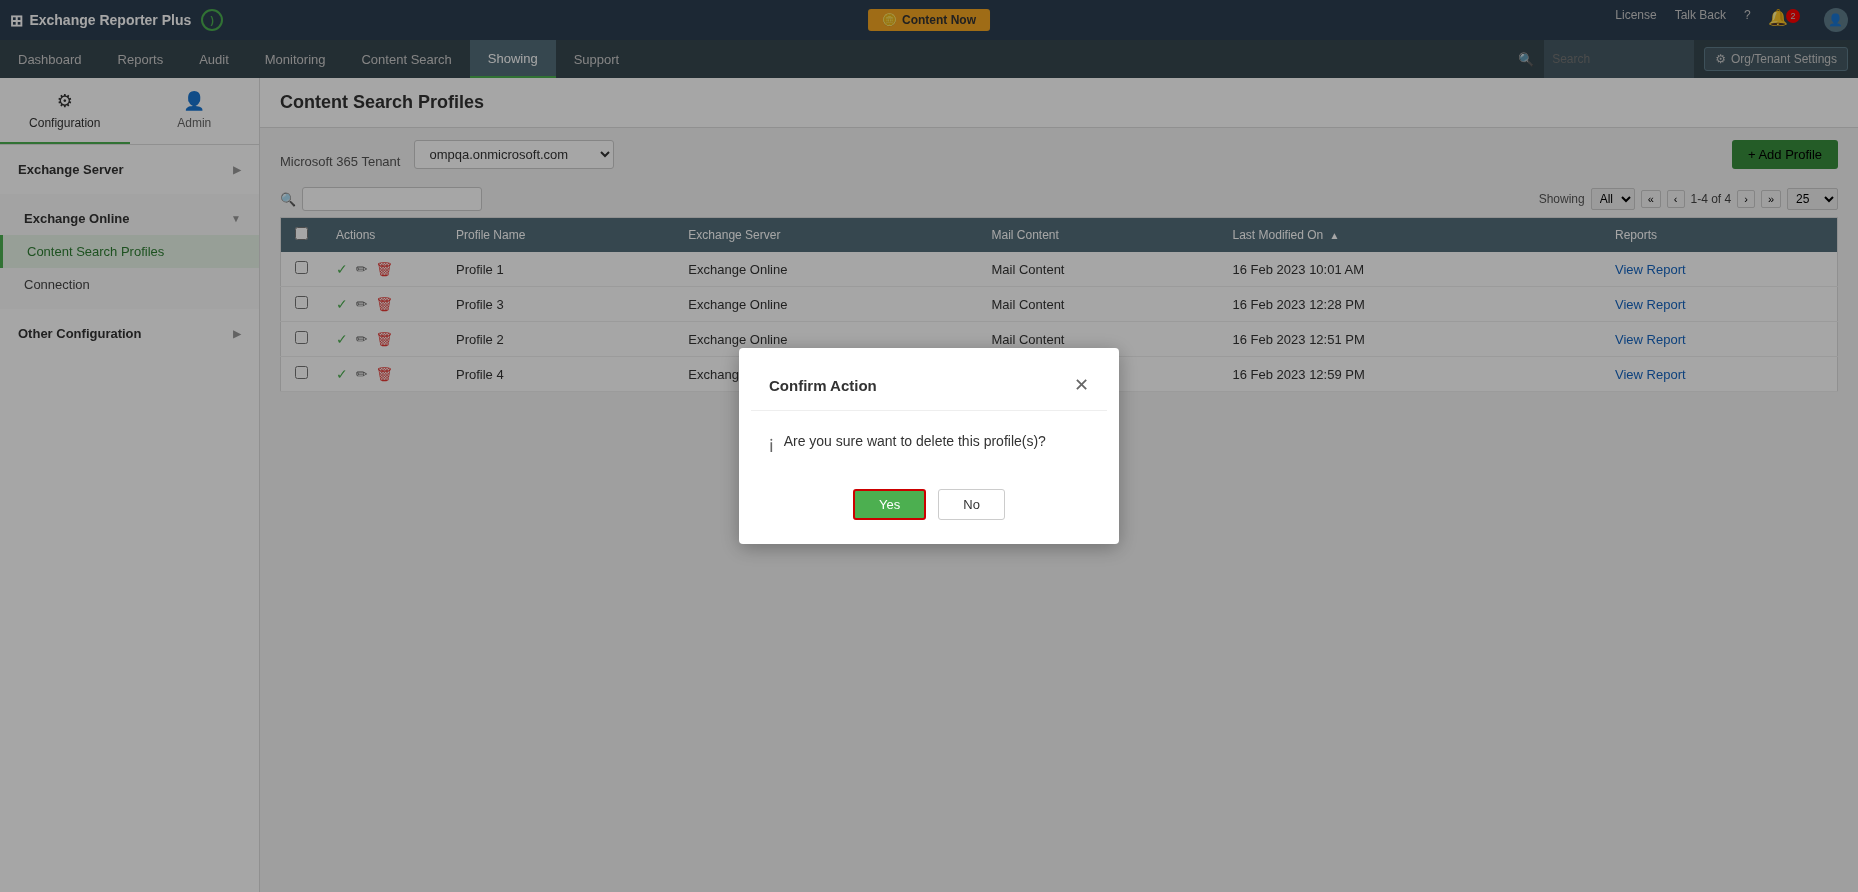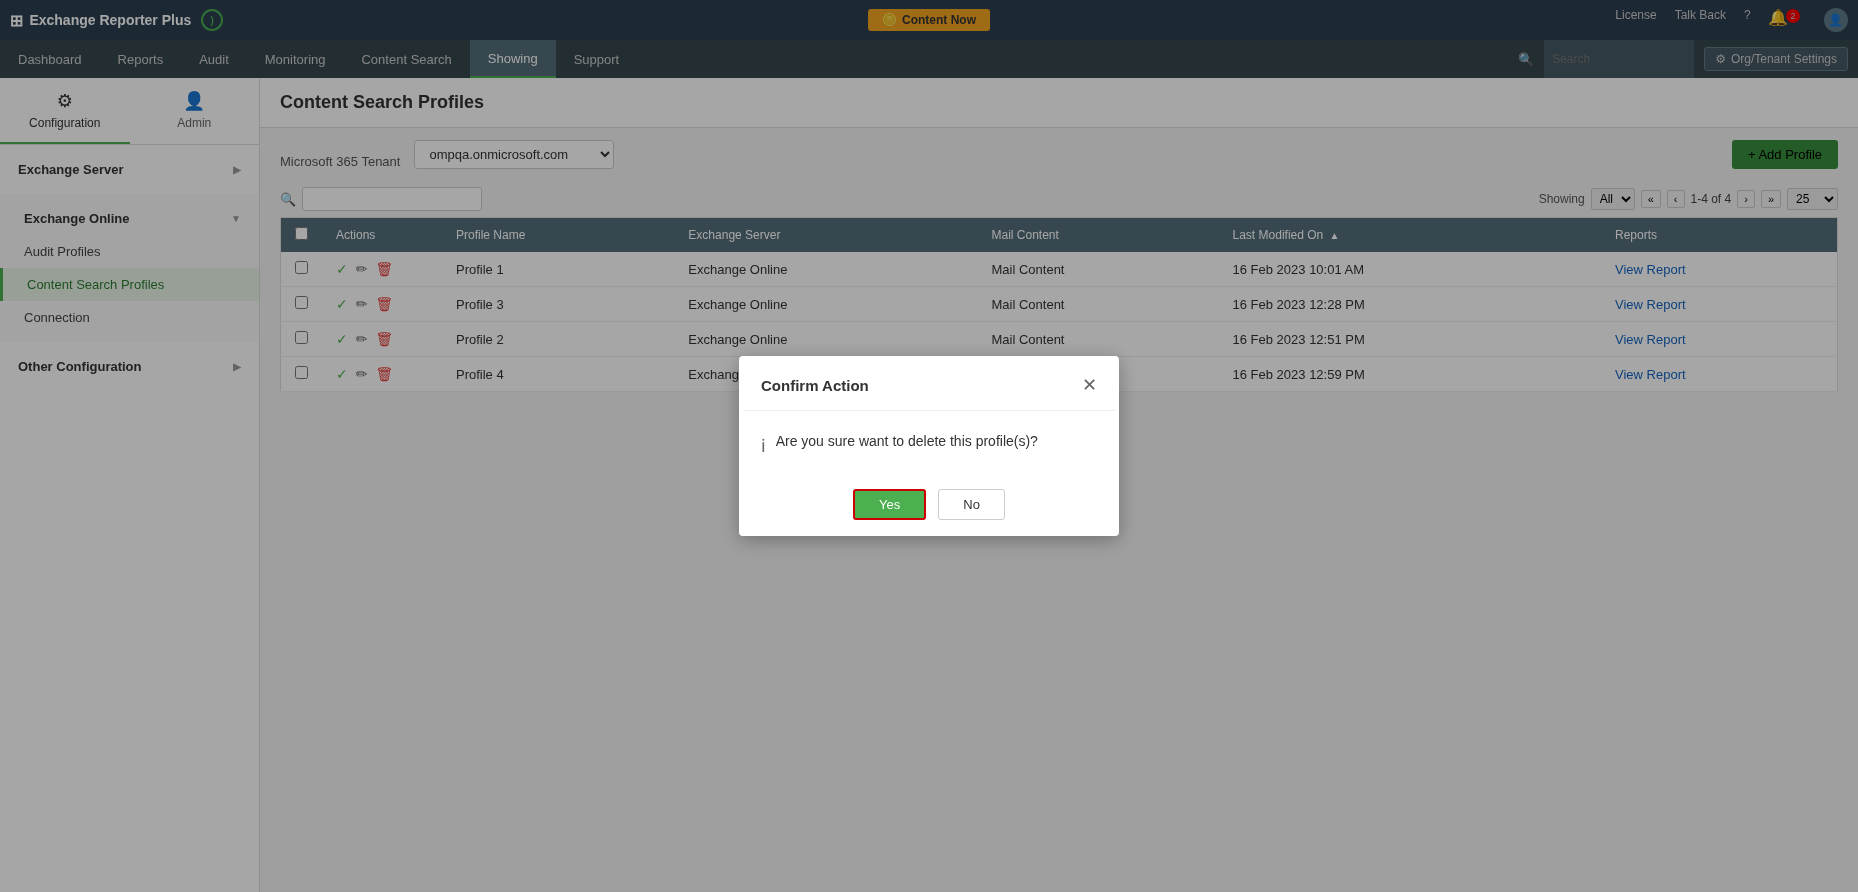--- a/index.html
+++ b/index.html
@@ -212,21 +212,21 @@
       background: rgba(0,0,0,0.35); z-index: 100;
       display: flex; align-items: center; justify-content: center;
     }
 
     
     .dialog {
       background: white;
       border-radius: 4px;
       box-shadow: 0 4px 20px rgba(0,0,0,0.3);
       width: 380px;
-      padding: 4px;
+      padding: 12px;
       position: relative;
     }
     .dialog-header {
       padding: 14px 18px;
       border-bottom: 1px solid #eee;
       display: flex; align-items: center; justify-content: space-between;
     }
     .dialog-title { font-size: 15px; font-weight: bold; color: #333; }
     .dialog-close { cursor: pointer; font-size: 18px; color: #666; background: none; border: none; }
     .dialog-body {
@@ -313,23 +313,20 @@
         <span class="arrow">▶</span>
       </div>
     </div>
 
     <div class="sidebar-section sidebar-sub">
       <div class="sidebar-item section-header">
         <span>Exchange Online</span>
         <span class="arrow">▼</span>
       </div>
       <div class="sidebar-sub">
-        <div class="sidebar-item">
-          <span>Audit Profiles</span>
-        </div>
         <div class="sidebar-item active">
           <span>Content Search Profiles</span>
         </div>
         <div class="sidebar-item">
           <span>Connection</span>
         </div>
       </div>
     </div>
 
     <div class="sidebar-section">

